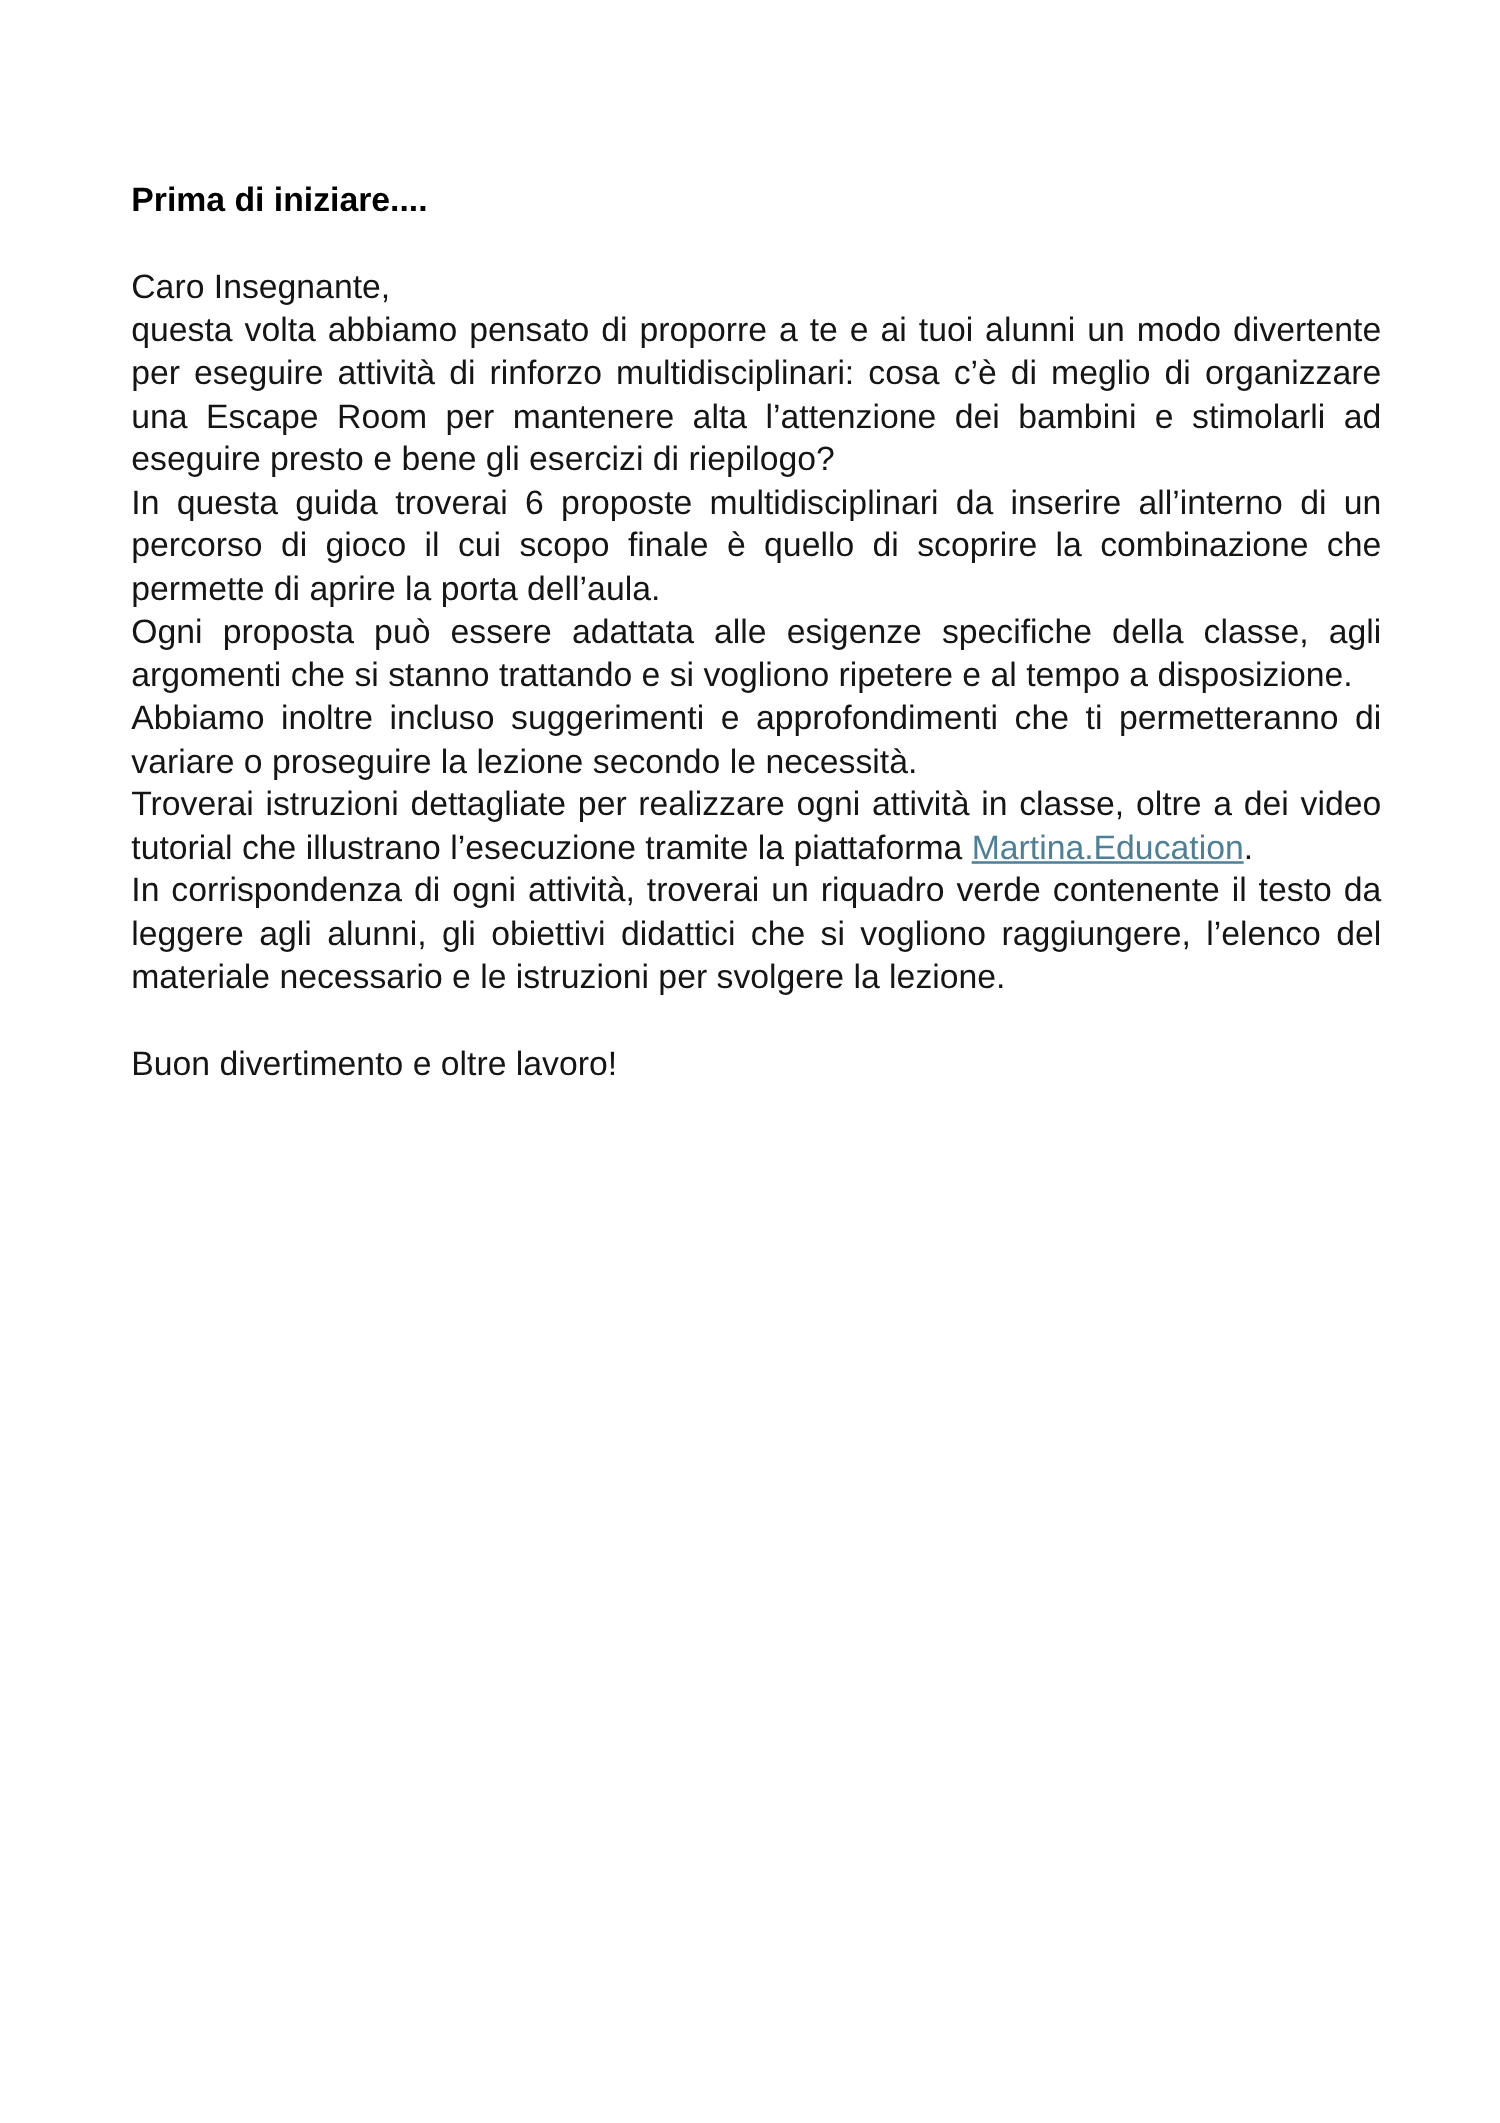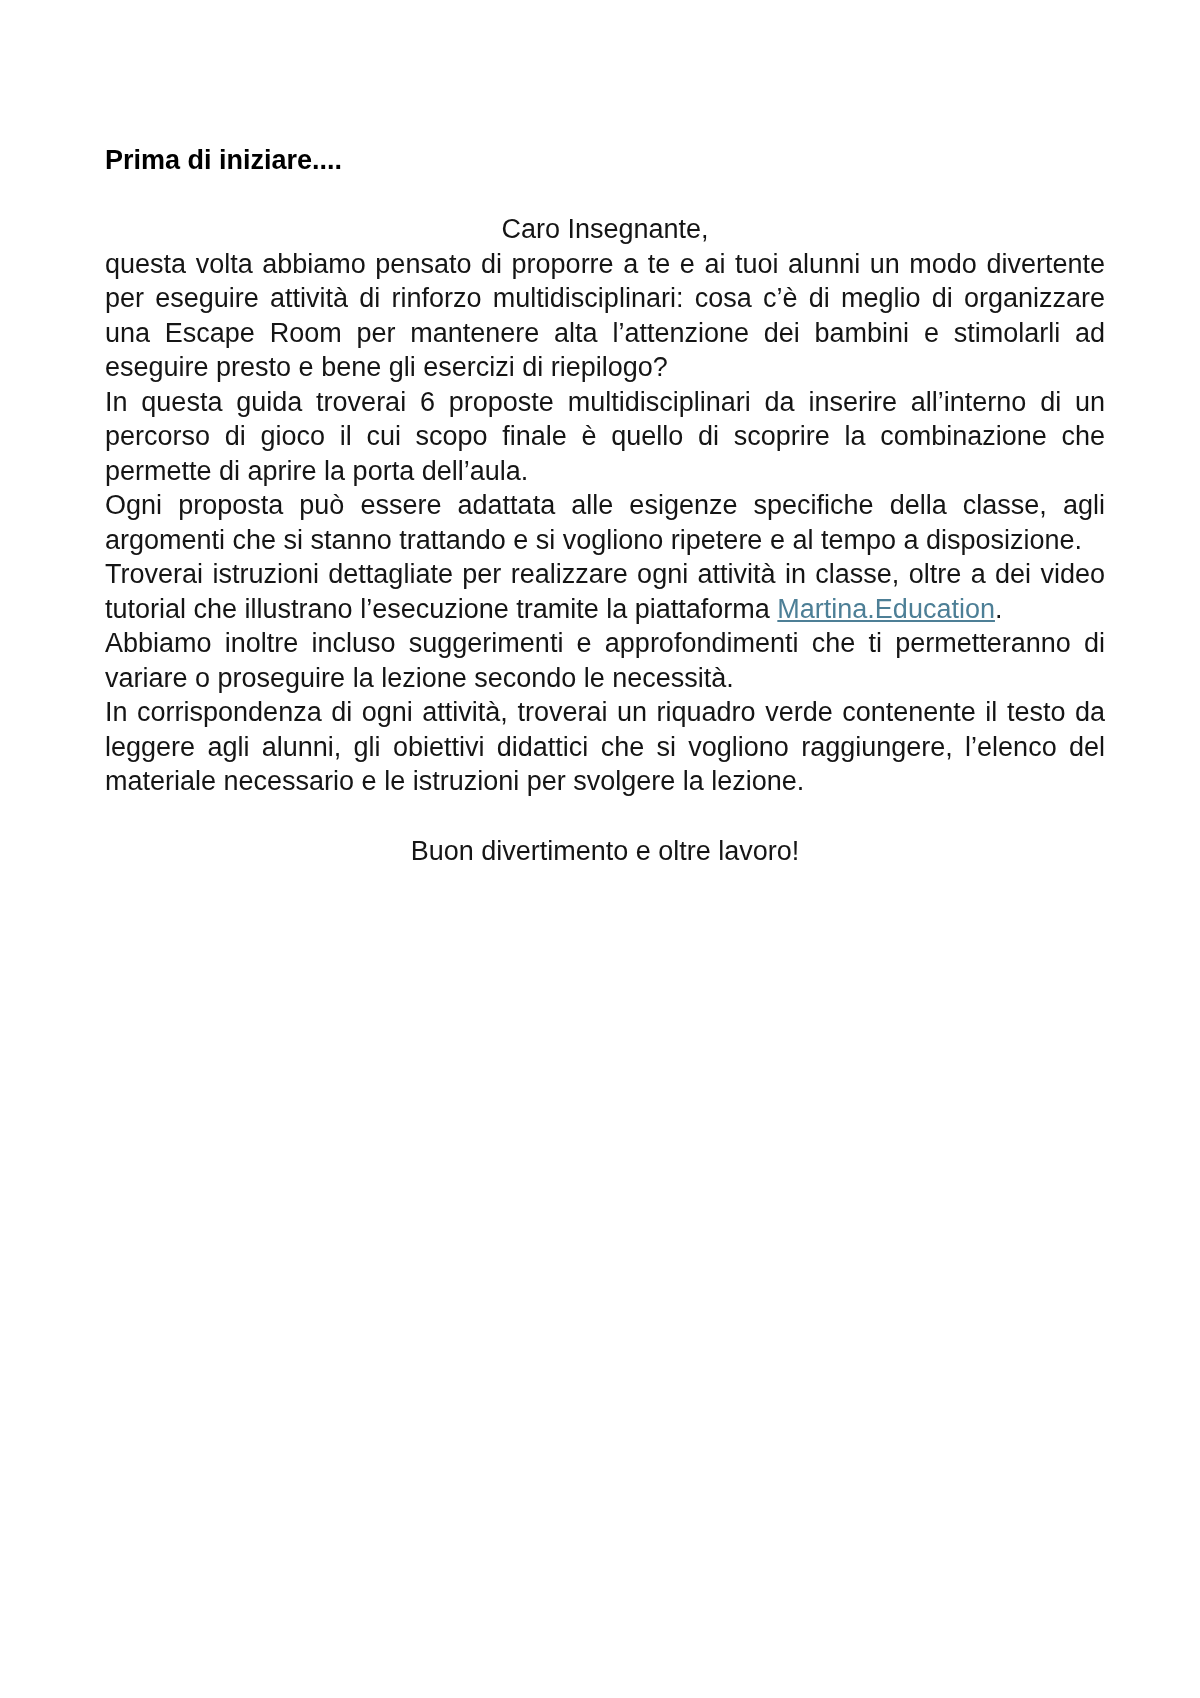--- a/index.html
+++ b/index.html
@@ -24,21 +24,21 @@
     line-height: 34px;
     margin: 0 0 35px 0;
     color: #000000;
   }
   .body-text p {
     margin: 0;
     font-size: 27px;
     line-height: 34.5px;
     text-align: justify;
   }
-  .body-text p.no-justify { text-align: center; }
+  .body-text p.no-justify { text-align: left; }
   .closing-line { margin-top: 35px !important; }
   .inline-link {
     color: #4D7F96;
     text-decoration: underline;
     cursor: pointer;
   }
   .footer-band {
     position: absolute;
     left: 0;
     top: 1568px;
@@ -72,22 +72,22 @@
 <div class="page">
 
   <div class="content">
     <h1 class="doc-title"><span>Prima di iniziare....</span></h1>
 
     <div class="body-text">
       <p class="no-justify">Caro Insegnante,</p>
       <p>questa volta abbiamo pensato di proporre a te e ai tuoi alunni un modo divertente per eseguire attività di rinforzo multidisciplinari: cosa c’è di meglio di organizzare una Escape Room per mantenere alta l’attenzione dei bambini e stimolarli ad eseguire presto e bene gli esercizi di riepilogo?</p>
       <p>In questa guida troverai 6 proposte multidisciplinari da inserire all’interno di un percorso di gioco il cui scopo finale è quello di scoprire la combinazione che permette di aprire la porta dell’aula.</p>
       <p>Ogni proposta può essere adattata alle esigenze specifiche della classe, agli argomenti che si stanno trattando e si vogliono ripetere e al tempo a disposizione.</p>
+      <p>Abbiamo inoltre incluso suggerimenti e approfondimenti che ti permetteranno di variare o proseguire la lezione secondo le necessità.</p>
       <p><span>Troverai istruzioni dettagliate per realizzare ogni attività in classe, oltre a dei video tutorial che illustrano l’esecuzione tramite la piattaforma </span><span class="inline-link">Martina.Education</span><span>.</span></p>
-      <p>Abbiamo inoltre incluso suggerimenti e approfondimenti che ti permetteranno di variare o proseguire la lezione secondo le necessità.</p>
       <p>In corrispondenza di ogni attività, troverai un riquadro verde contenente il testo da leggere agli alunni, gli obiettivi didattici che si vogliono raggiungere, l’elenco del materiale necessario e le istruzioni per svolgere la lezione.</p>
       <p class="no-justify closing-line">Buon divertimento e oltre lavoro!</p>
     </div>
   </div>
 
   <div class="footer-band"></div>
 
   <div class="logo-wrap">
     <svg width="120" height="140" viewBox="0 0 120 140" xmlns="http://www.w3.org/2000/svg">
 

